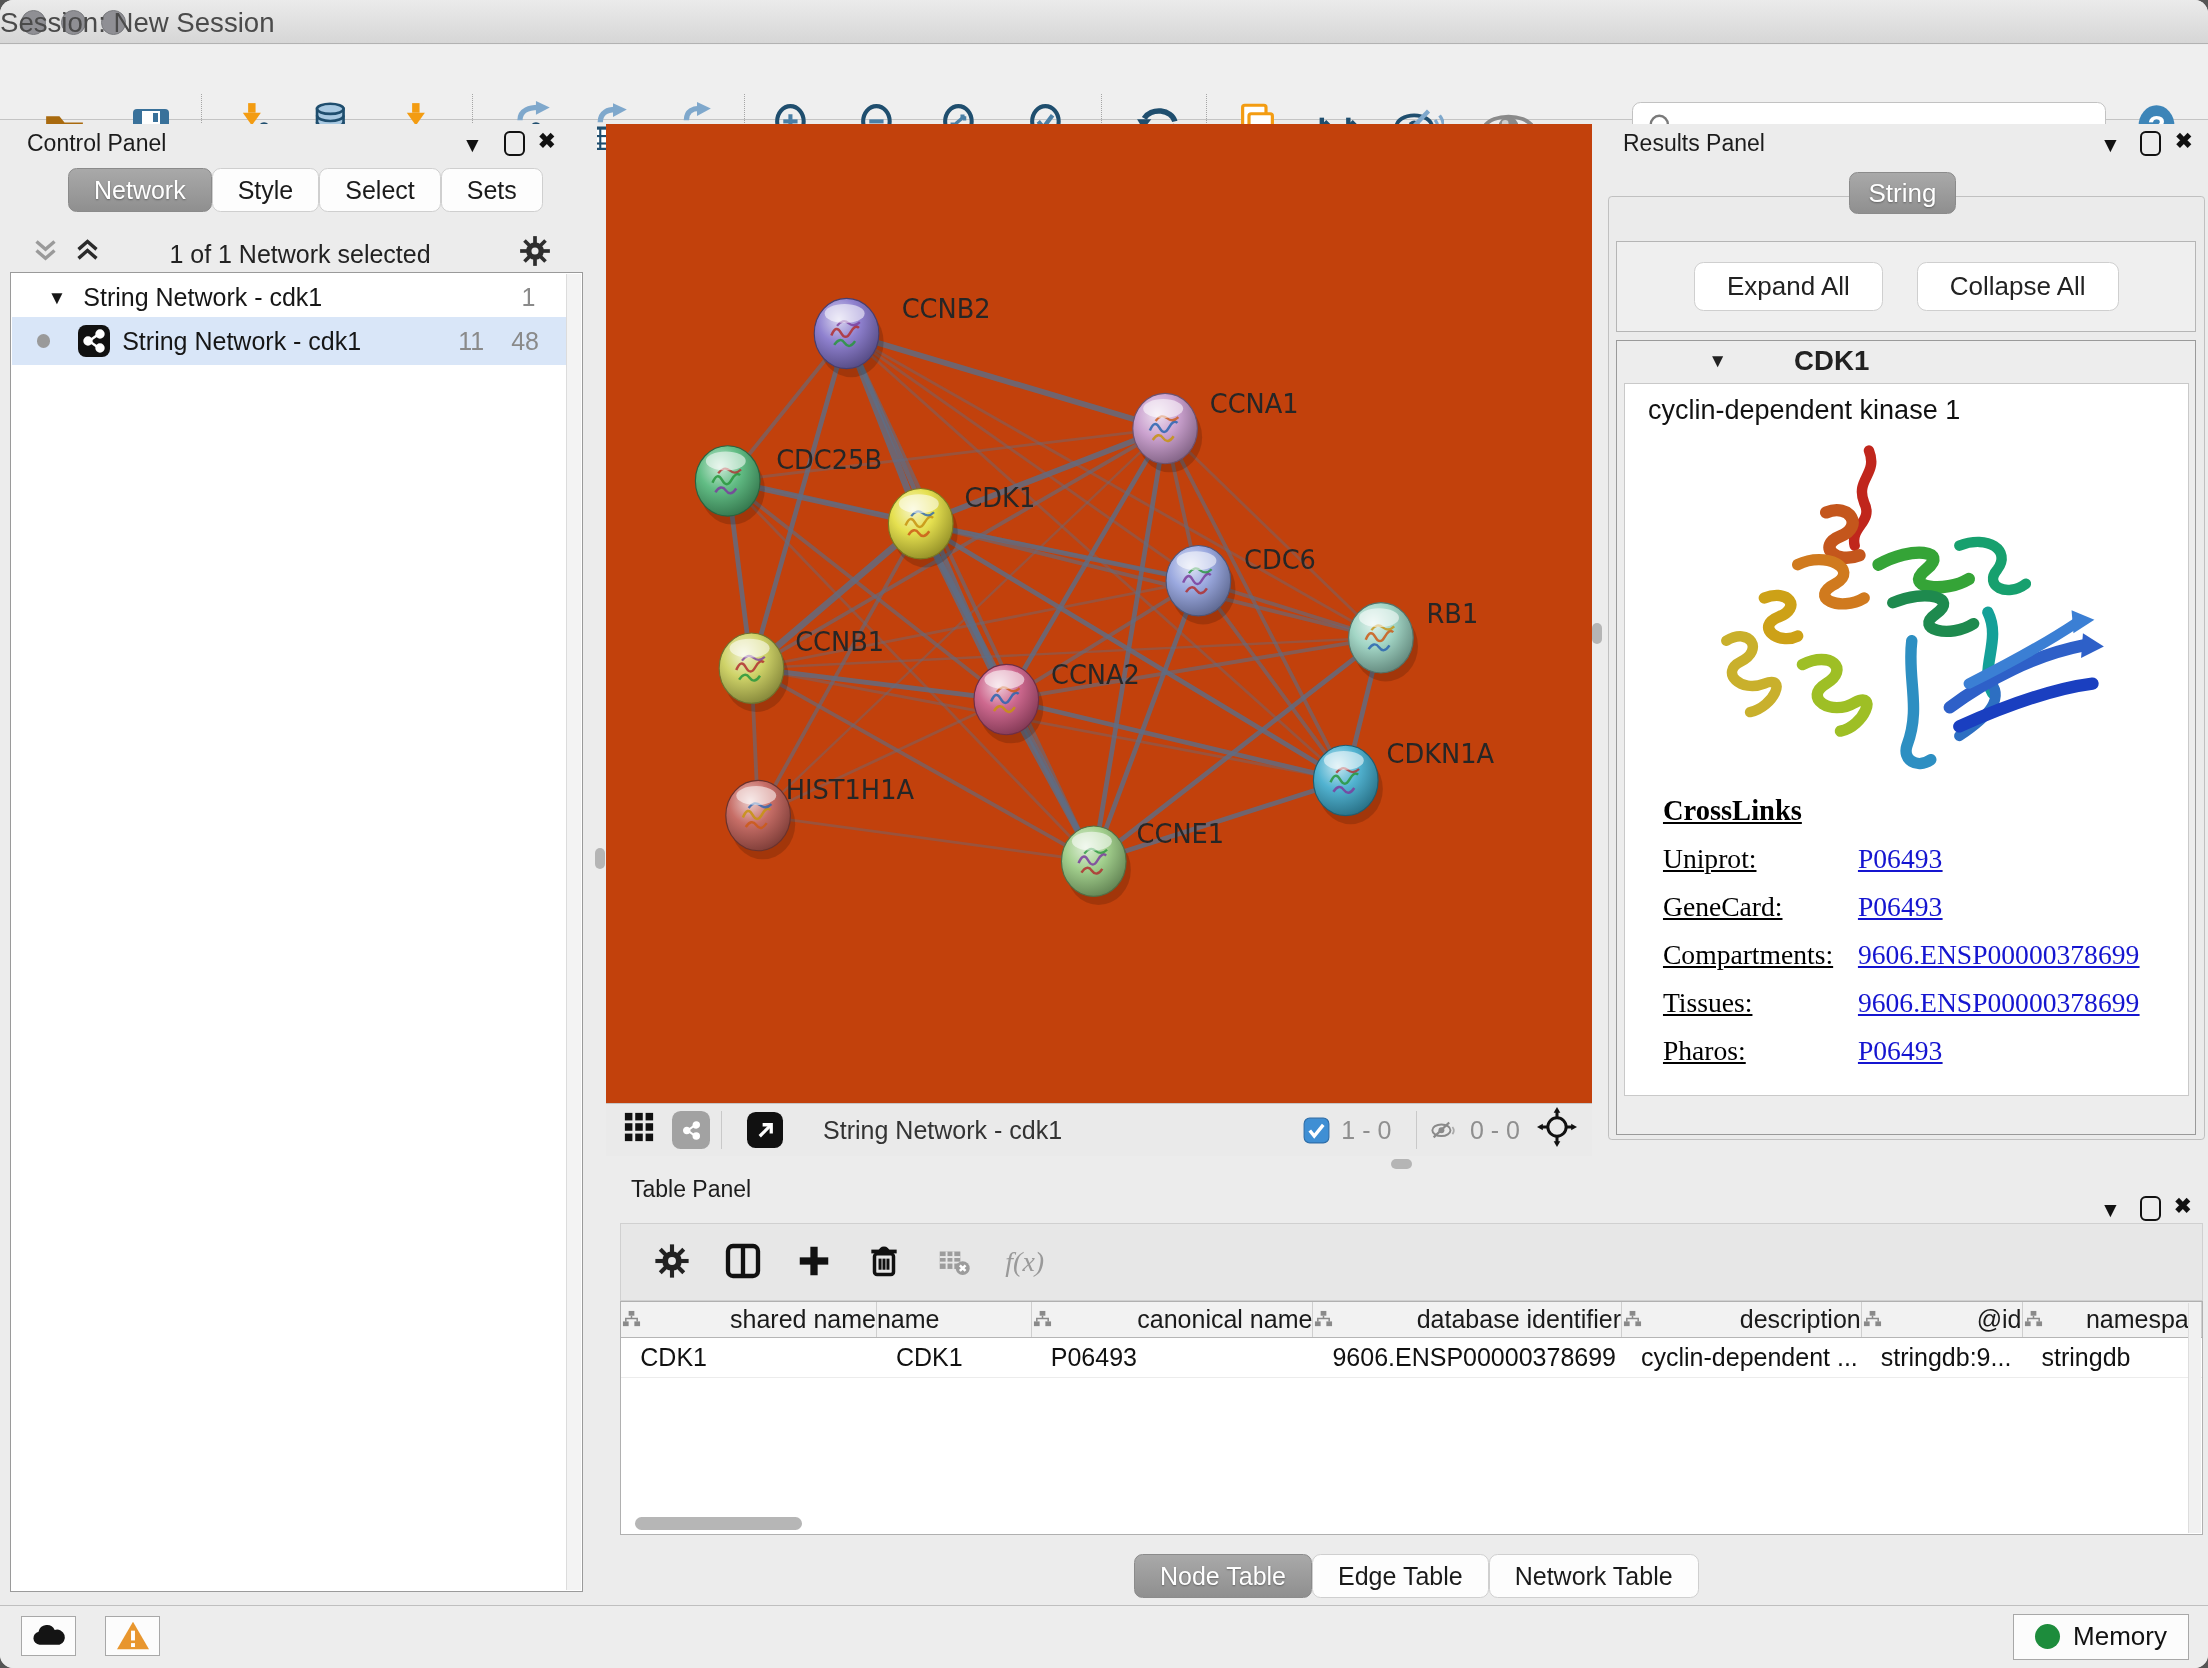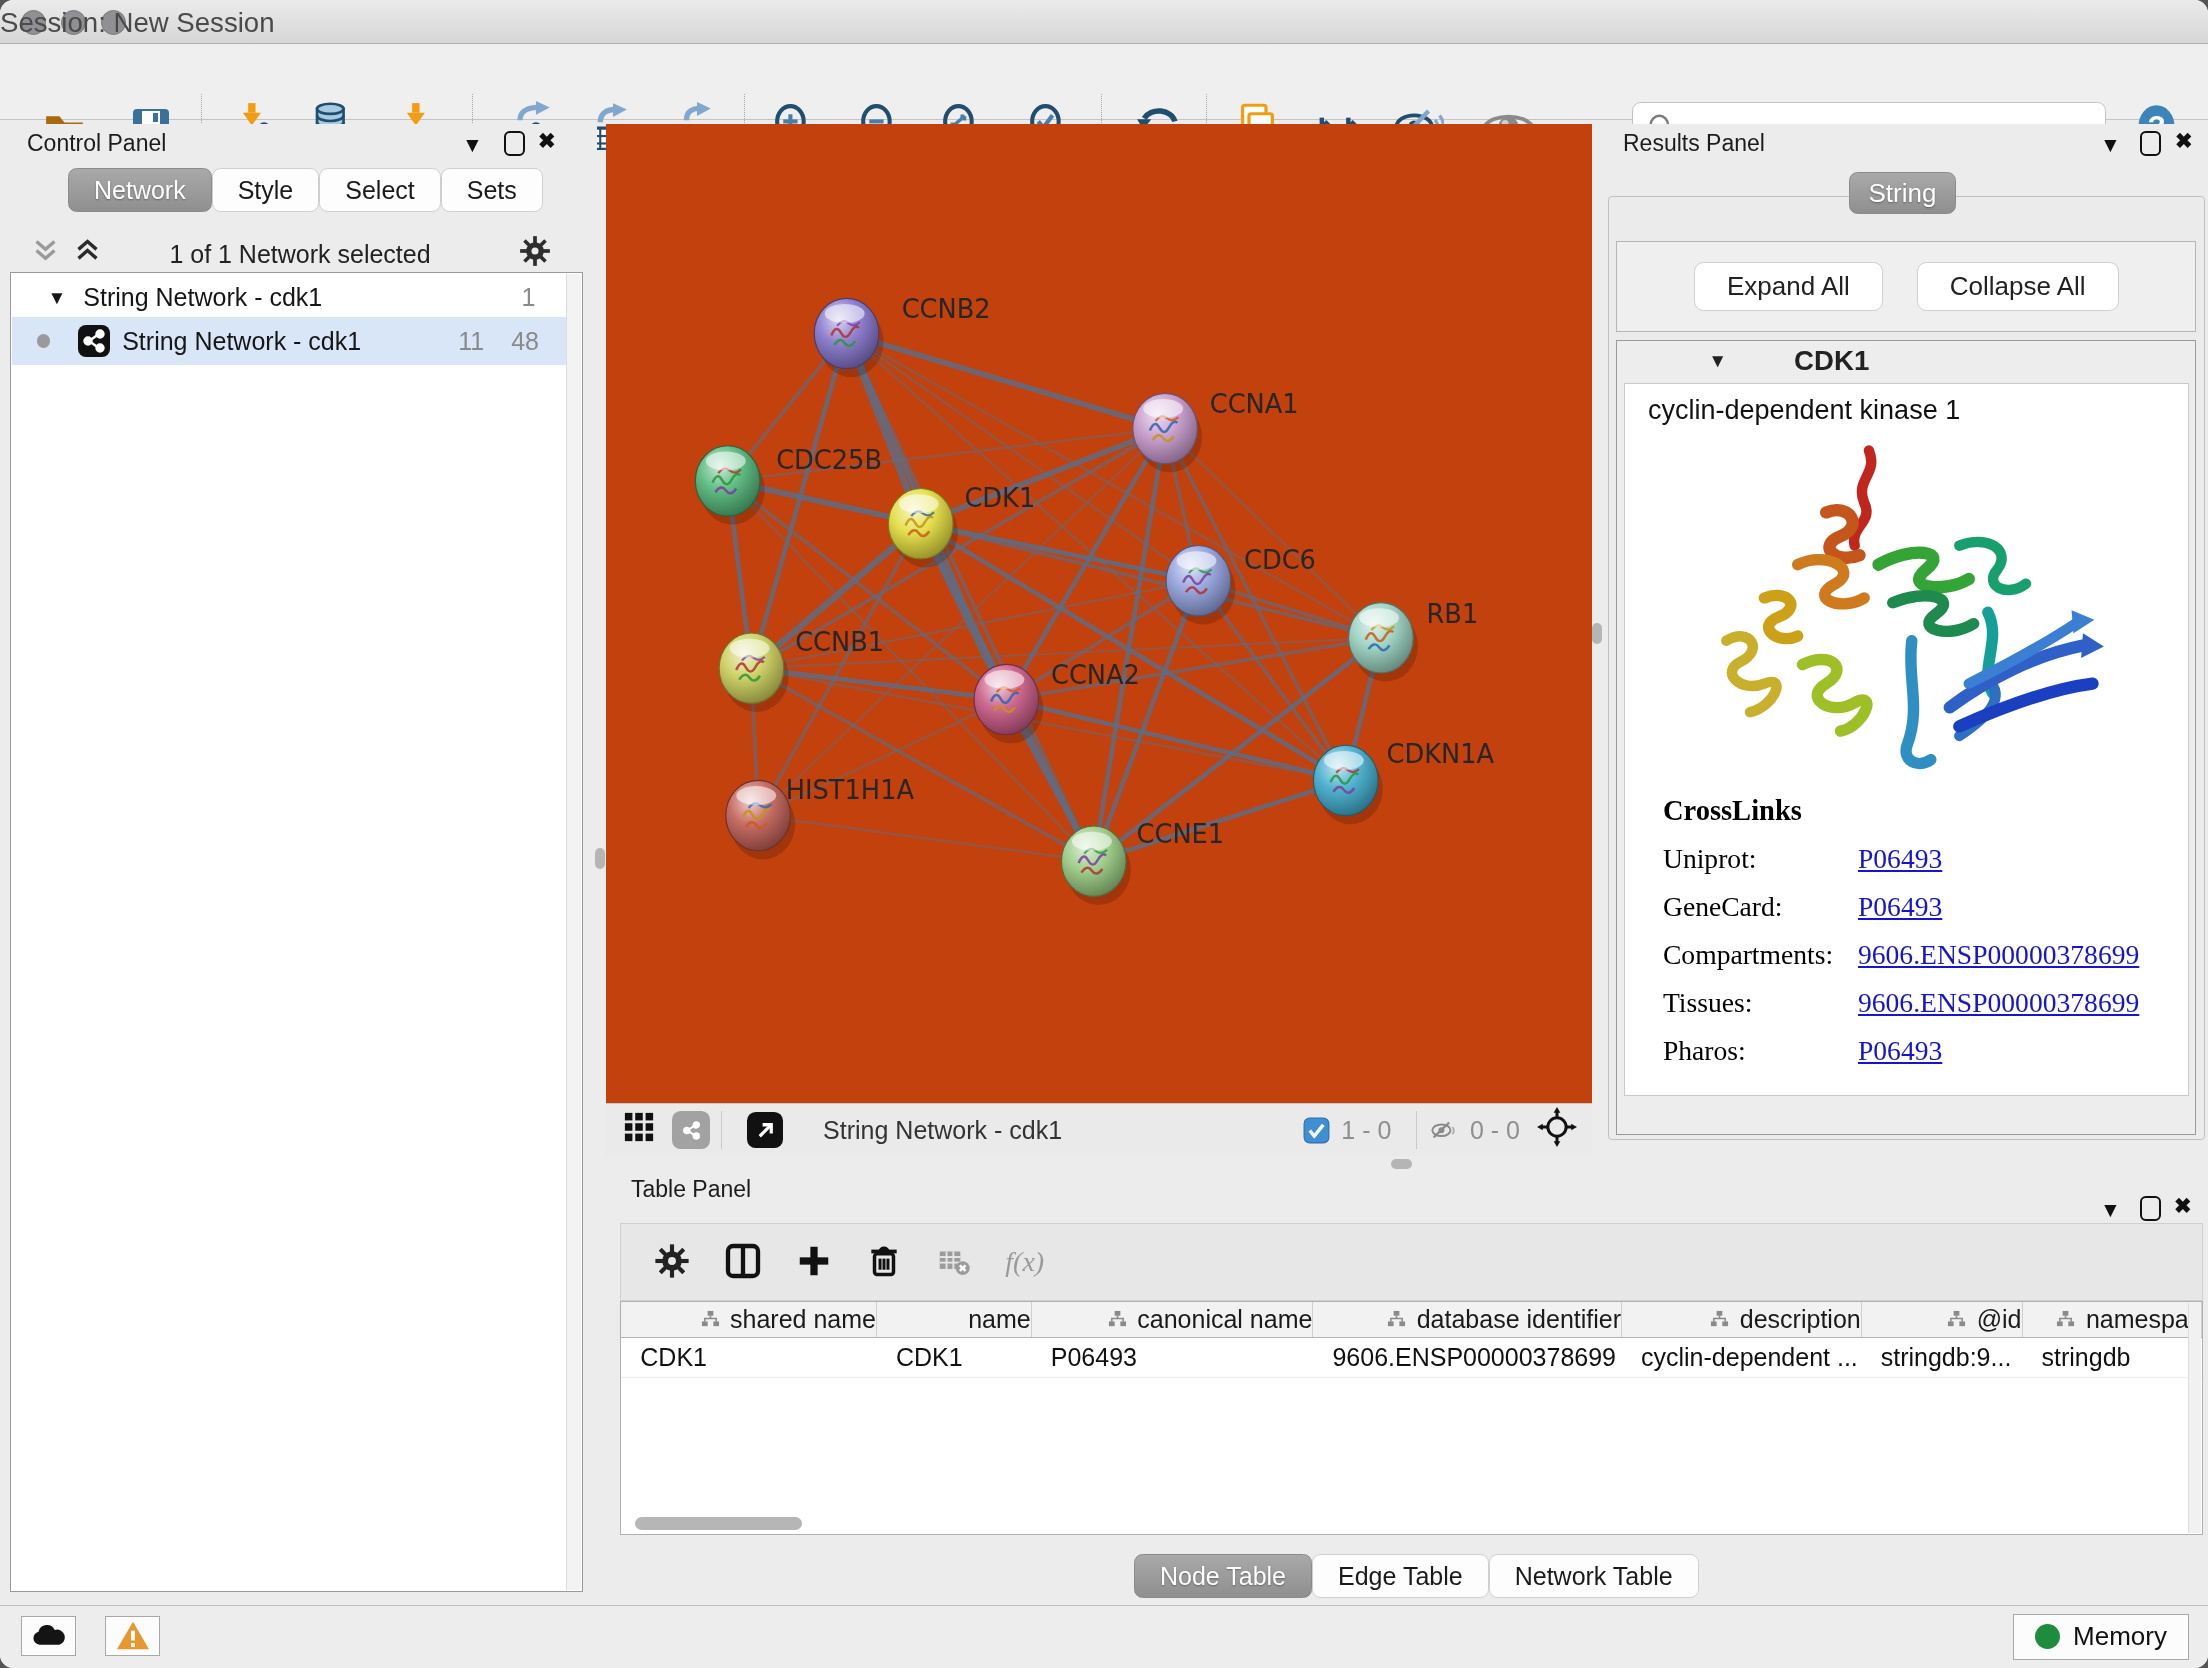--- a/index.html
+++ b/index.html
@@ -68,34 +68,34 @@
     justify-content:center;gap:34px;}
   .res-btn{height:49px;padding:0 32px;background:#fff;border:1px solid #cfcfcf;
     border-radius:9.5px;font-size:26px;display:flex;align-items:center;}
   #cdk1-box{position:absolute;left:7.6px;top:143px;width:580px;height:795px;
     border:1px solid #9a9a9a;background:#ededed;}
   #cdk1-head{height:40px;display:flex;align-items:center;font-size:27.6px;font-weight:bold;}
   #cdk1-content{position:absolute;left:6.7px;top:42px;width:565px;height:713px;
     background:#fff;border:1px solid #c9c9c9;}
   #gene-desc{font-size:27px;padding:11.4px 0 0 23px;color:#111;}
   #crosslinks{font-family:"Liberation Serif",serif;font-size:27.6px;color:#000;
-    position:absolute;left:38px;top:411px;width:514px;}
+    position:absolute;left:38px;top:411px;width:514px;text-decoration:underline;}
   #crosslinks .xl-title{font-weight:bold;font-size:28.5px;}
   .xl-row{display:flex;margin-top:16px;}
   .xl-label{width:195px;}
   .xl-link{color:#1515d0;text-decoration:underline;}
   
   #table-panel{left:606px;top:1172px;width:1603px;height:434px;background:#ececec;}
   #tbl-toolbar{position:absolute;left:14.3px;top:51px;width:1583px;height:78px;
     background:#e7e7e7;border:1px solid #d0d0d0;display:flex;align-items:center;gap:32px;
     padding-left:32px;}
   #tbl-box{position:absolute;left:14.3px;top:129px;width:1583px;height:234px;
     background:#fff;border:1px solid #b0b0b0;}
   #tbl-header{display:flex;height:36px;background:#f2f2f2;border-bottom:1px solid #b5b5b5;}
-  .th{display:flex;align-items:center;justify-content:flex-end;gap:9.5px;font-size:25px;
+  .th{display:flex;align-items:center;justify-content:space-between;gap:9.5px;font-size:25px;
     color:#1a1a1a;border-right:1px solid #cfcfcf;overflow:hidden;white-space:nowrap;}
   #tbl-row{display:flex;height:40px;border-bottom:1px solid #ececec;}
   .td{font-size:25px;display:flex;align-items:center;padding-left:19px;
     overflow:hidden;white-space:nowrap;color:#111;}
   #hscroll{position:absolute;left:13.3px;bottom:3.8px;width:167px;height:13.3px;
     border-radius:6.7px;background:#b6b6b6;}
   #vscroll{position:absolute;right:1px;top:1px;bottom:1px;width:13.3px;background:#f1f1f1;
     border-left:1px solid #ddd;}
   #tbl-tabs{position:absolute;left:528px;top:382px;display:flex;}
   

